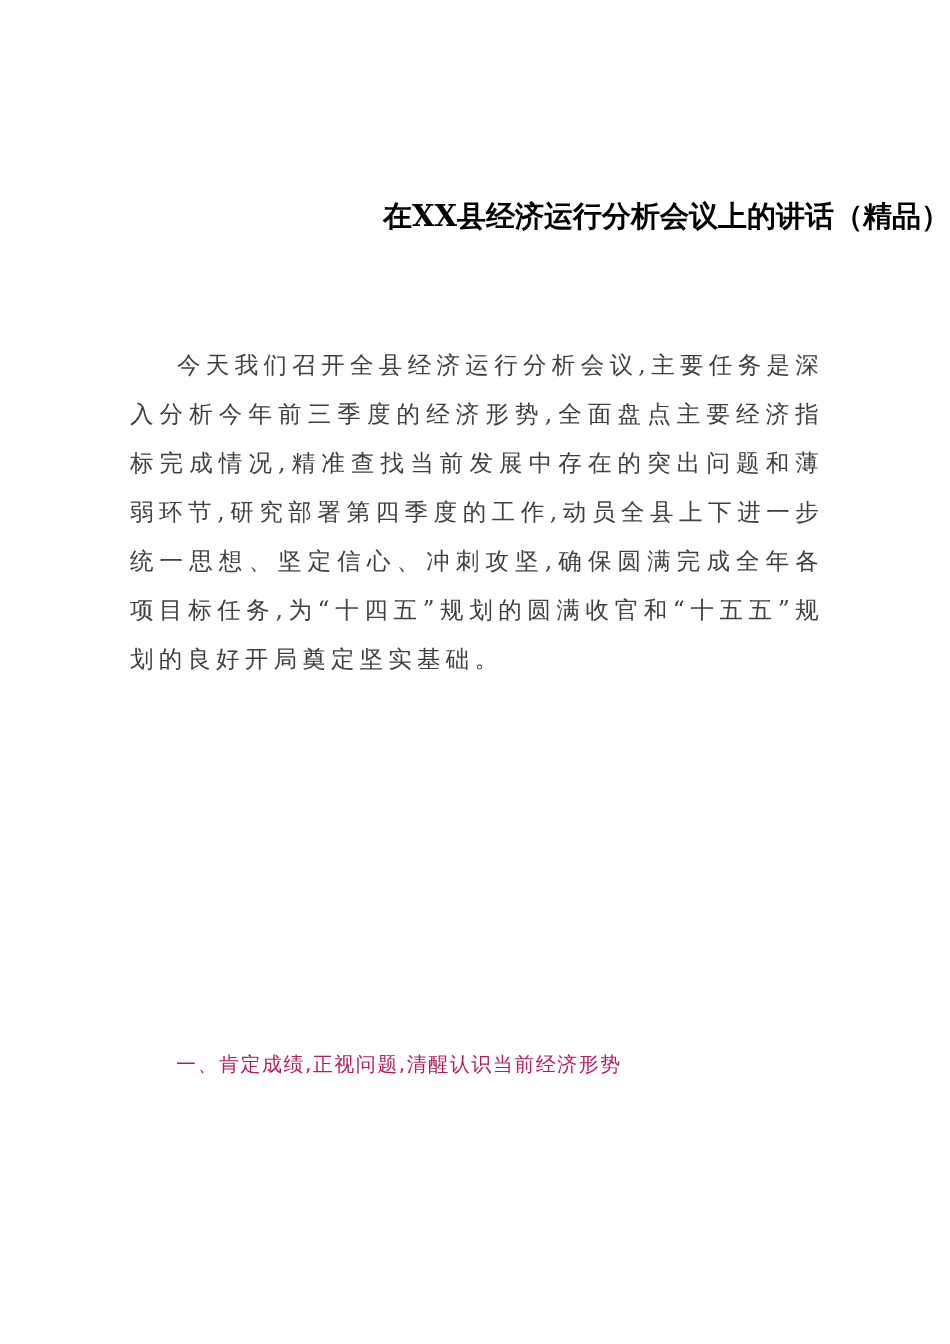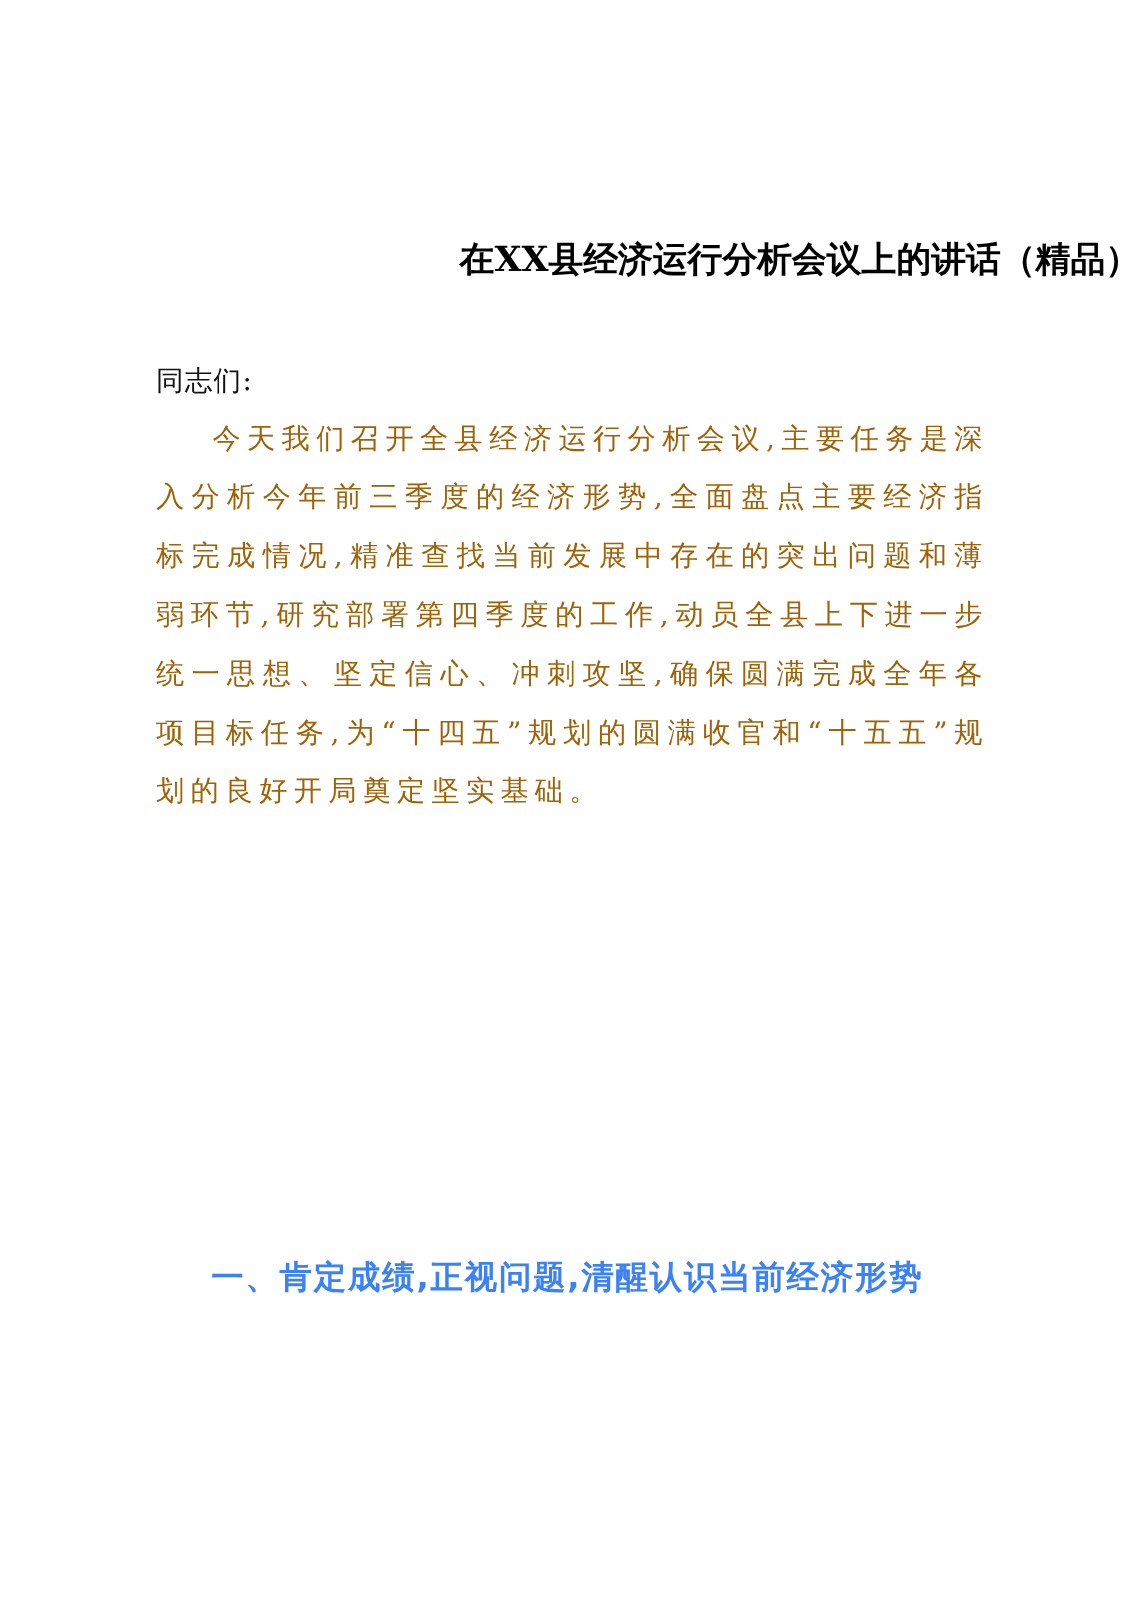--- a/index.html
+++ b/index.html
@@ -52,45 +52,44 @@
       position: absolute;
       left: 130px;
       width: 694px;
       font-family: "DejaVu Serif", "Liberation Serif", serif;
       font-size: 23.5px;
       line-height: 49px;
       text-indent: 2em;
       text-align: justify;
       text-align-last: left;
       letter-spacing: 5.2px;
-      color: #a16207;
+      color: #404040;
       word-break: break-all;
     }
     .p1 { top: 341px; }
     .p2 { top: 636px; }
     .heading {
       position: absolute;
       left: 176px;
       top: 1040px;
       font-family: "DejaVu Sans", "Liberation Sans", sans-serif;
-      font-weight: bold;
-      font-size: 27px;
+      font-weight: normal;
+      font-size: 20px;
       line-height: 49px;
       letter-spacing: 1.5px;
       white-space: nowrap;
-      color: #3b82f6;
+      color: #be185d;
     }
     .p3 { top: 1089px; }
   </style>
 </head>
 <body>
 
 <div class="page">
   <div class="title">在XX县经济运行分析会议上的讲话（精品）</div>
 
-  <div class="body-text salutation">同志们:</div>
 
   <div class="para p1">今天我们召开全县经济运行分析会议,主要任务是深入分析今年前三季度的经济形势,全面盘点主要经济指标完成情况,精准查找当前发展中存在的突出问题和薄弱环节,研究部署第四季度的工作,动员全县上下进一步统一思想、坚定信心、冲刺攻坚,确保圆满完成全年各项目标任务,为“十四五”规划的圆满收官和“十五五”规划的良好开局奠定坚实基础。</div>
 
 
   <div class="heading">一、肯定成绩,正视问题,清醒认识当前经济形势</div>
 
 </div>
 
 </body></html>

